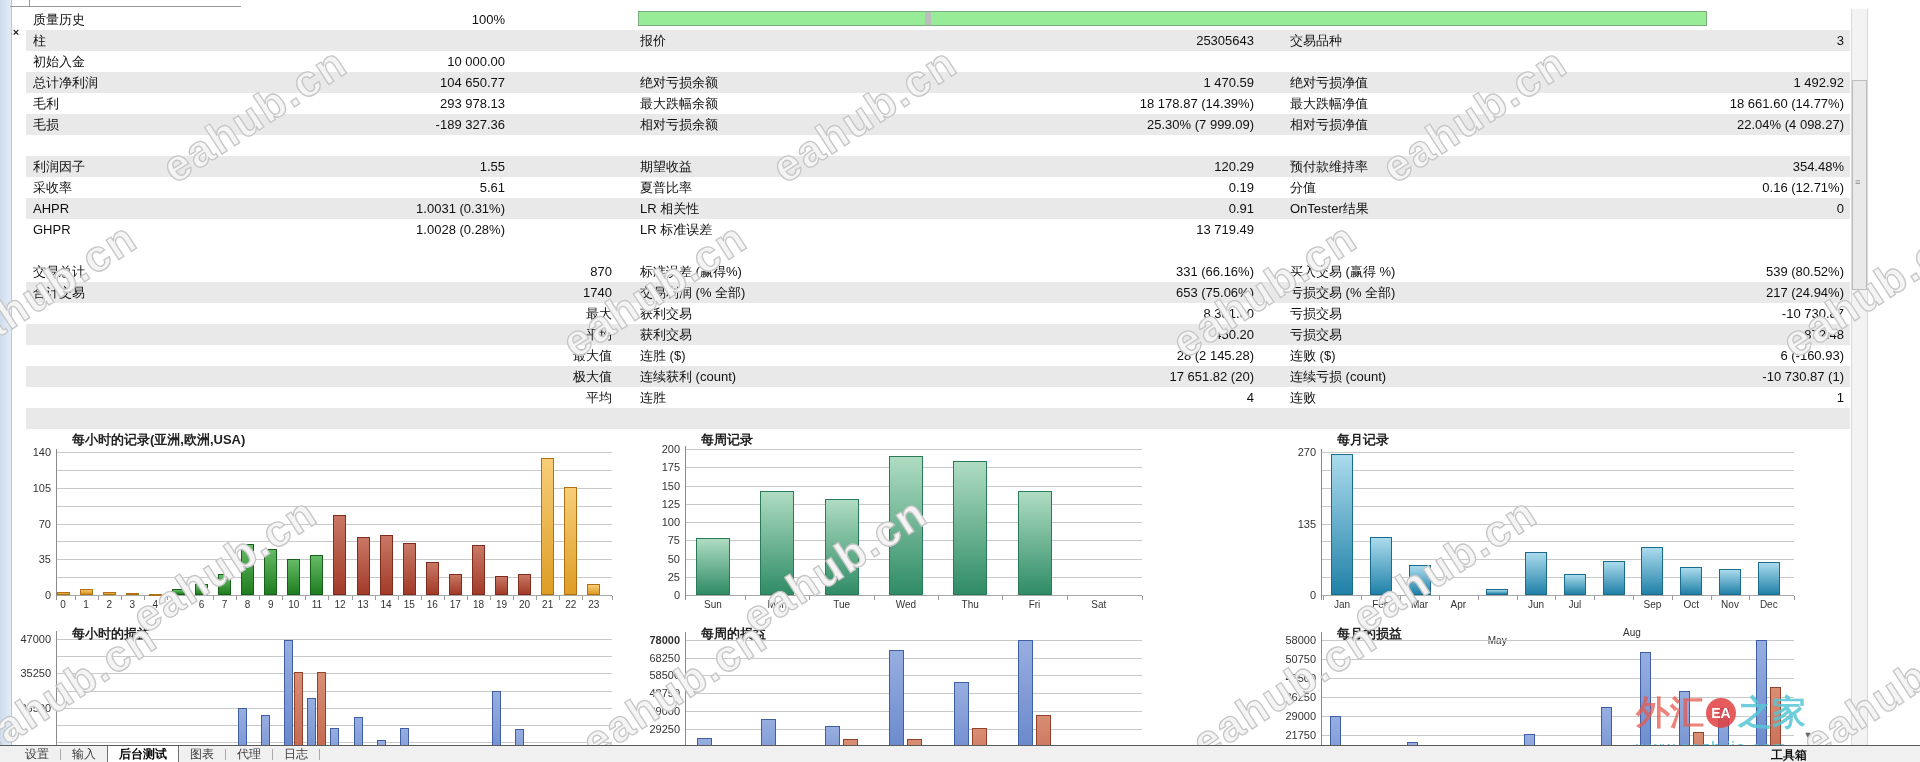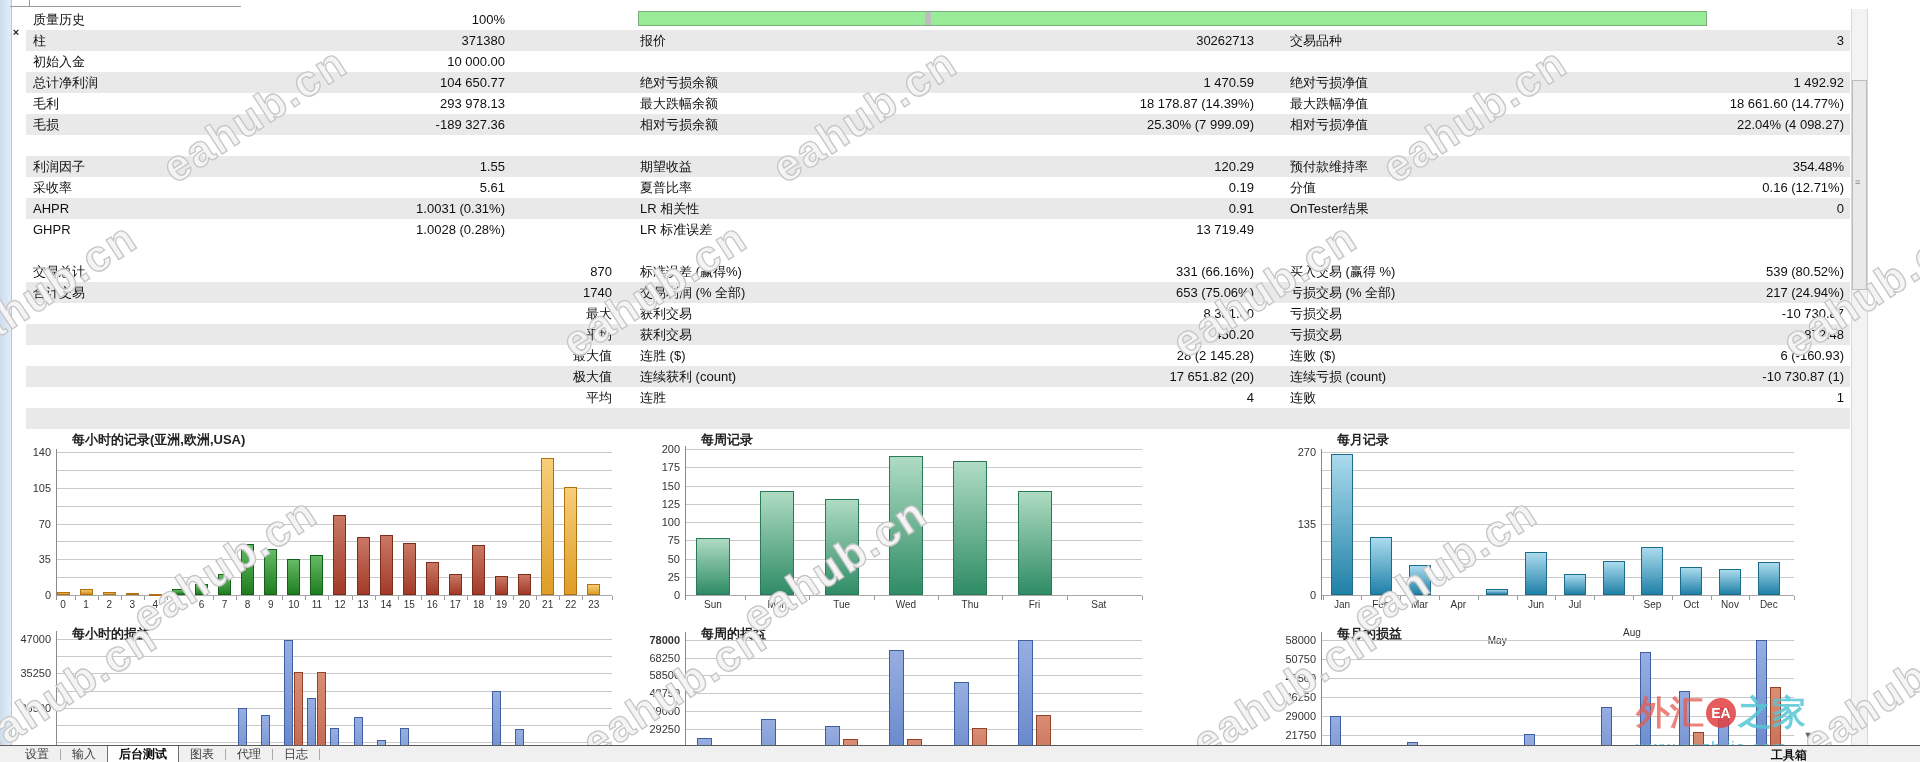--- a/index.html
+++ b/index.html
@@ -77,23 +77,22 @@
   <div class="topline-h"></div>
   <div class="topline-v"></div>
 
   <div id="report">
       <div class="row" style="top: 9px;">
         <div class="cell" style="left: 7px;">质量历史</div>
         <div class="cell r" style="left: 200px; right: 1345px;">100%</div>
       </div>
       <div class="row g" style="top: 30px;">
         <div class="cell" style="left: 7px;">柱</div>
-        <div class="cell r" style="left: 200px; right: 1345px;">371380</div>
         <div class="cell" style="left: 614px;">报价</div>
-        <div class="cell r" style="left: 900px; right: 596px;">30262713</div>
+        <div class="cell r" style="left: 900px; right: 596px;">25305643</div>
         <div class="cell" style="left: 1264px;">交易品种</div>
         <div class="cell r" style="left: 1500px; right: 6px;">3</div>
       </div>
       <div class="row" style="top: 51px;">
         <div class="cell" style="left: 7px;">初始入金</div>
         <div class="cell r" style="left: 200px; right: 1345px;">10 000.00</div>
       </div>
       <div class="row g" style="top: 72px;">
         <div class="cell" style="left: 7px;">总计净利润</div>
         <div class="cell r" style="left: 200px; right: 1345px;">104 650.77</div>

